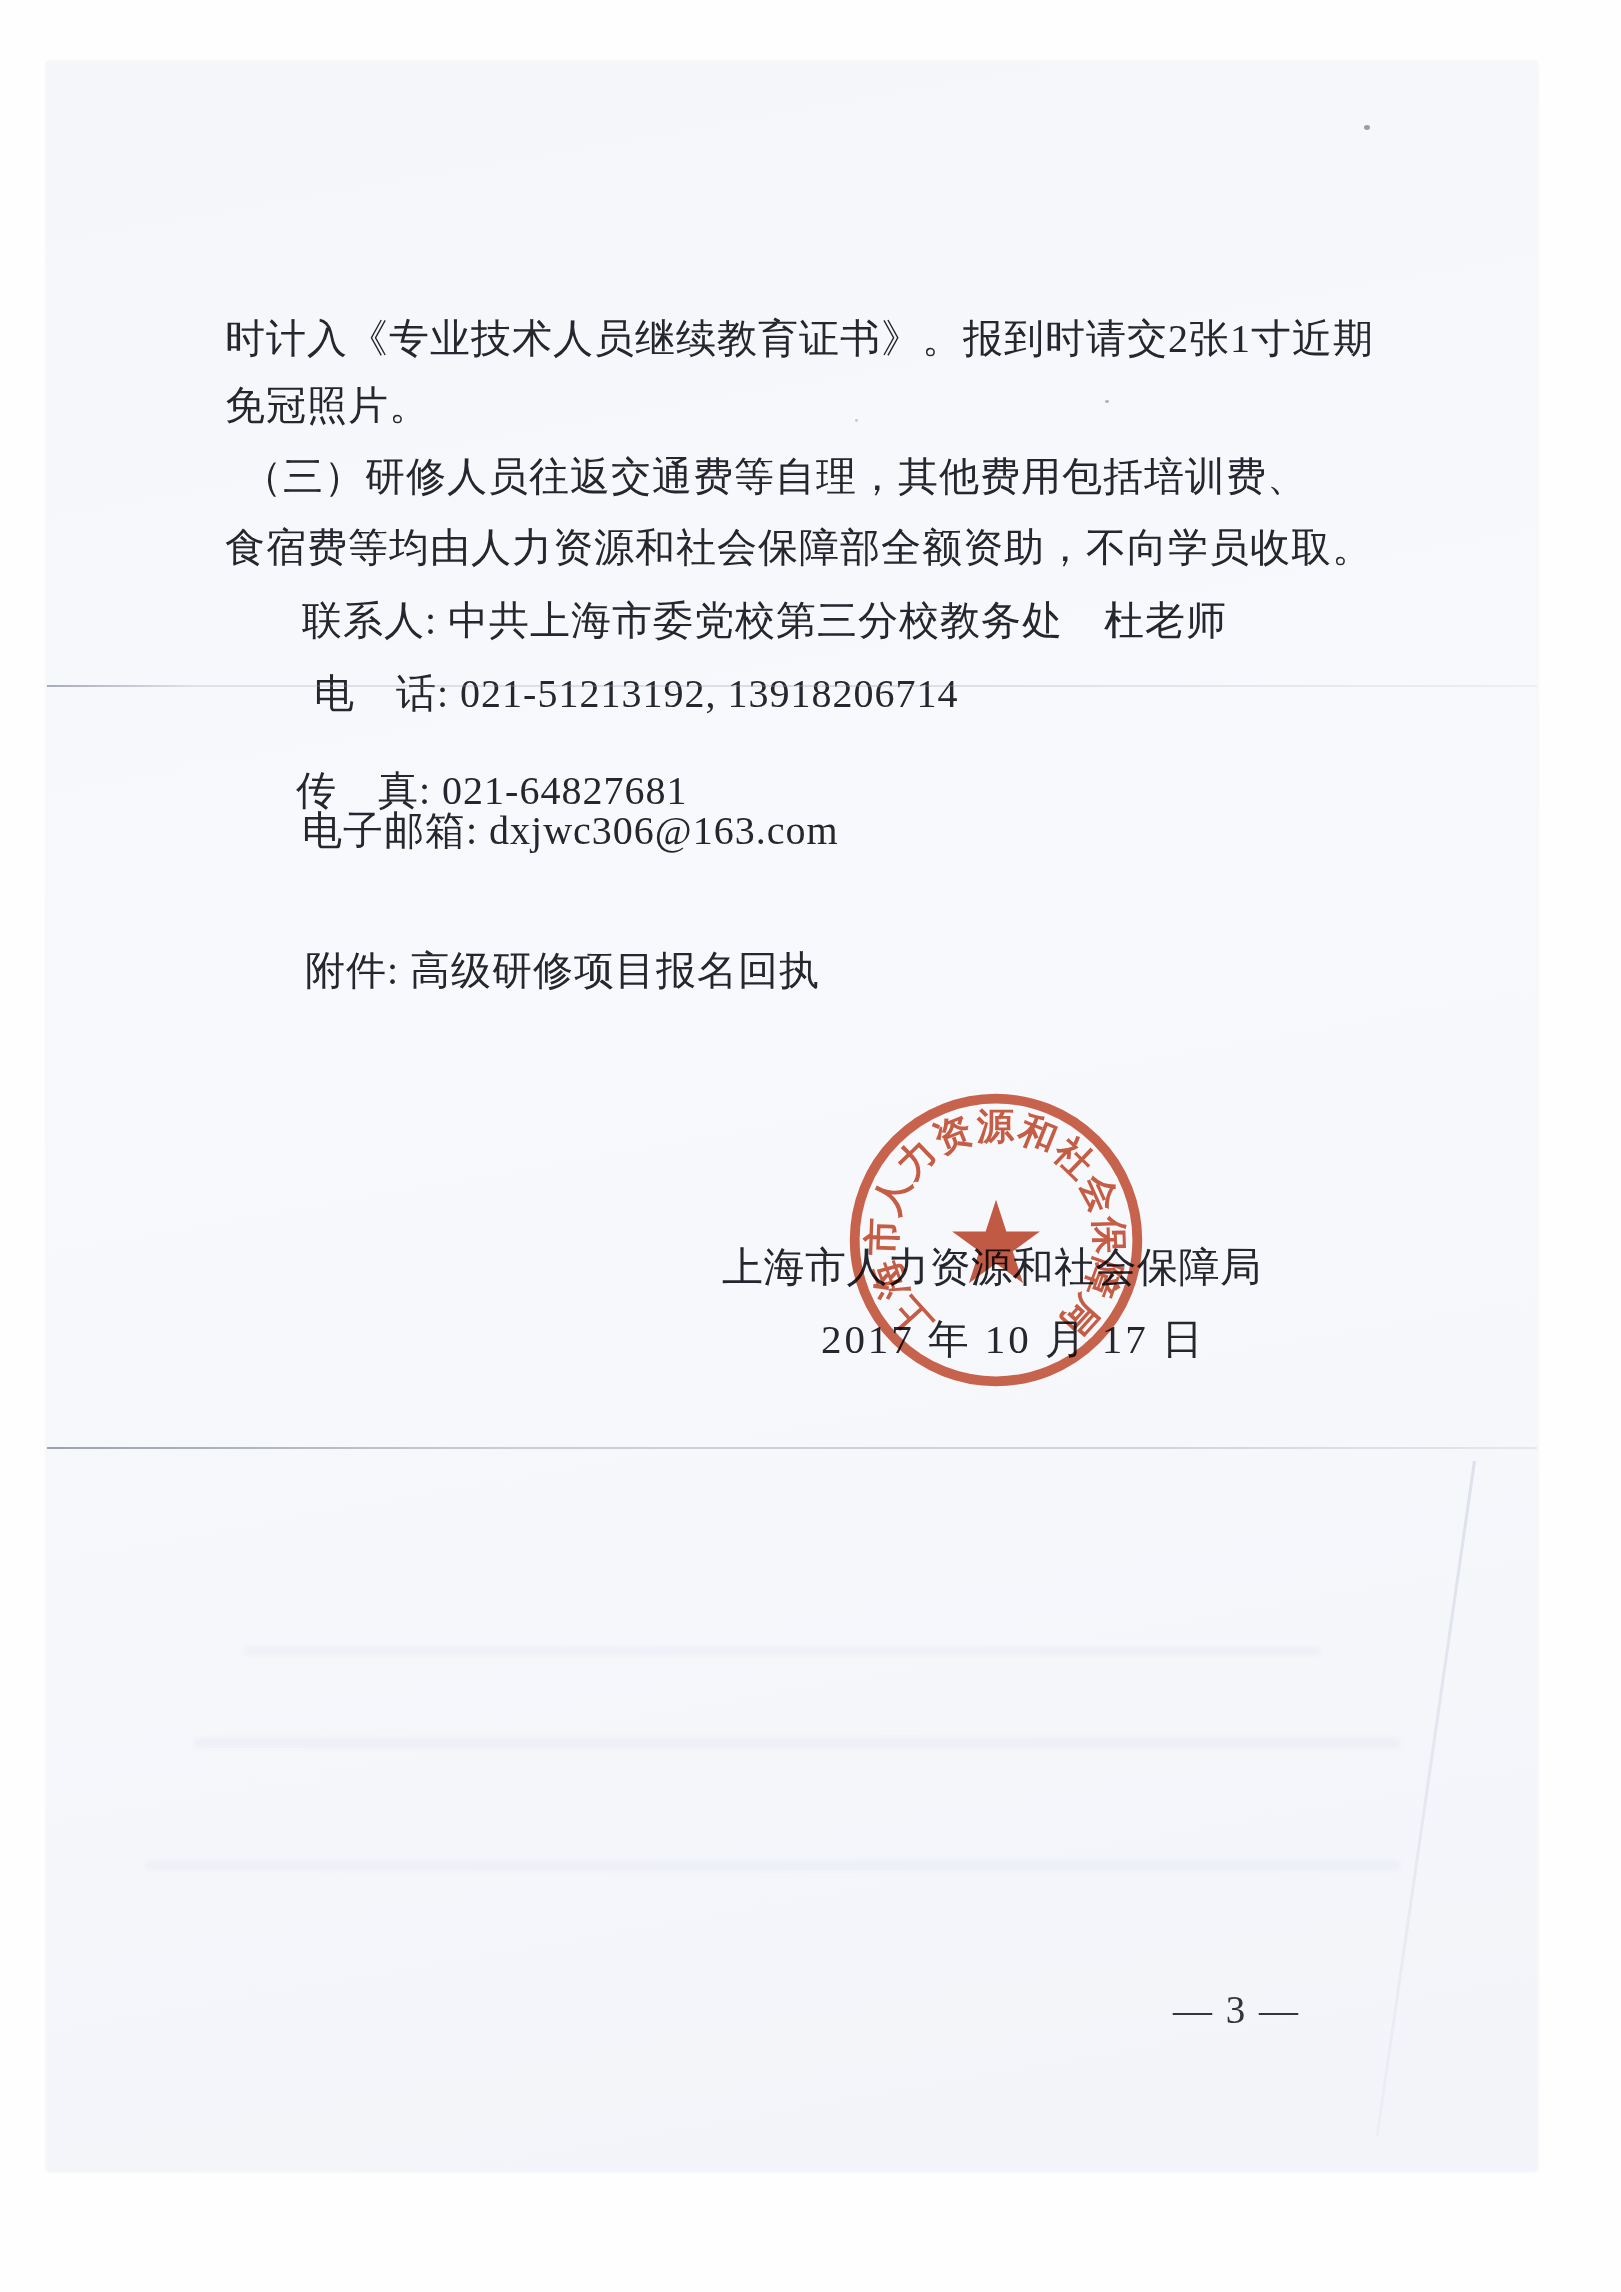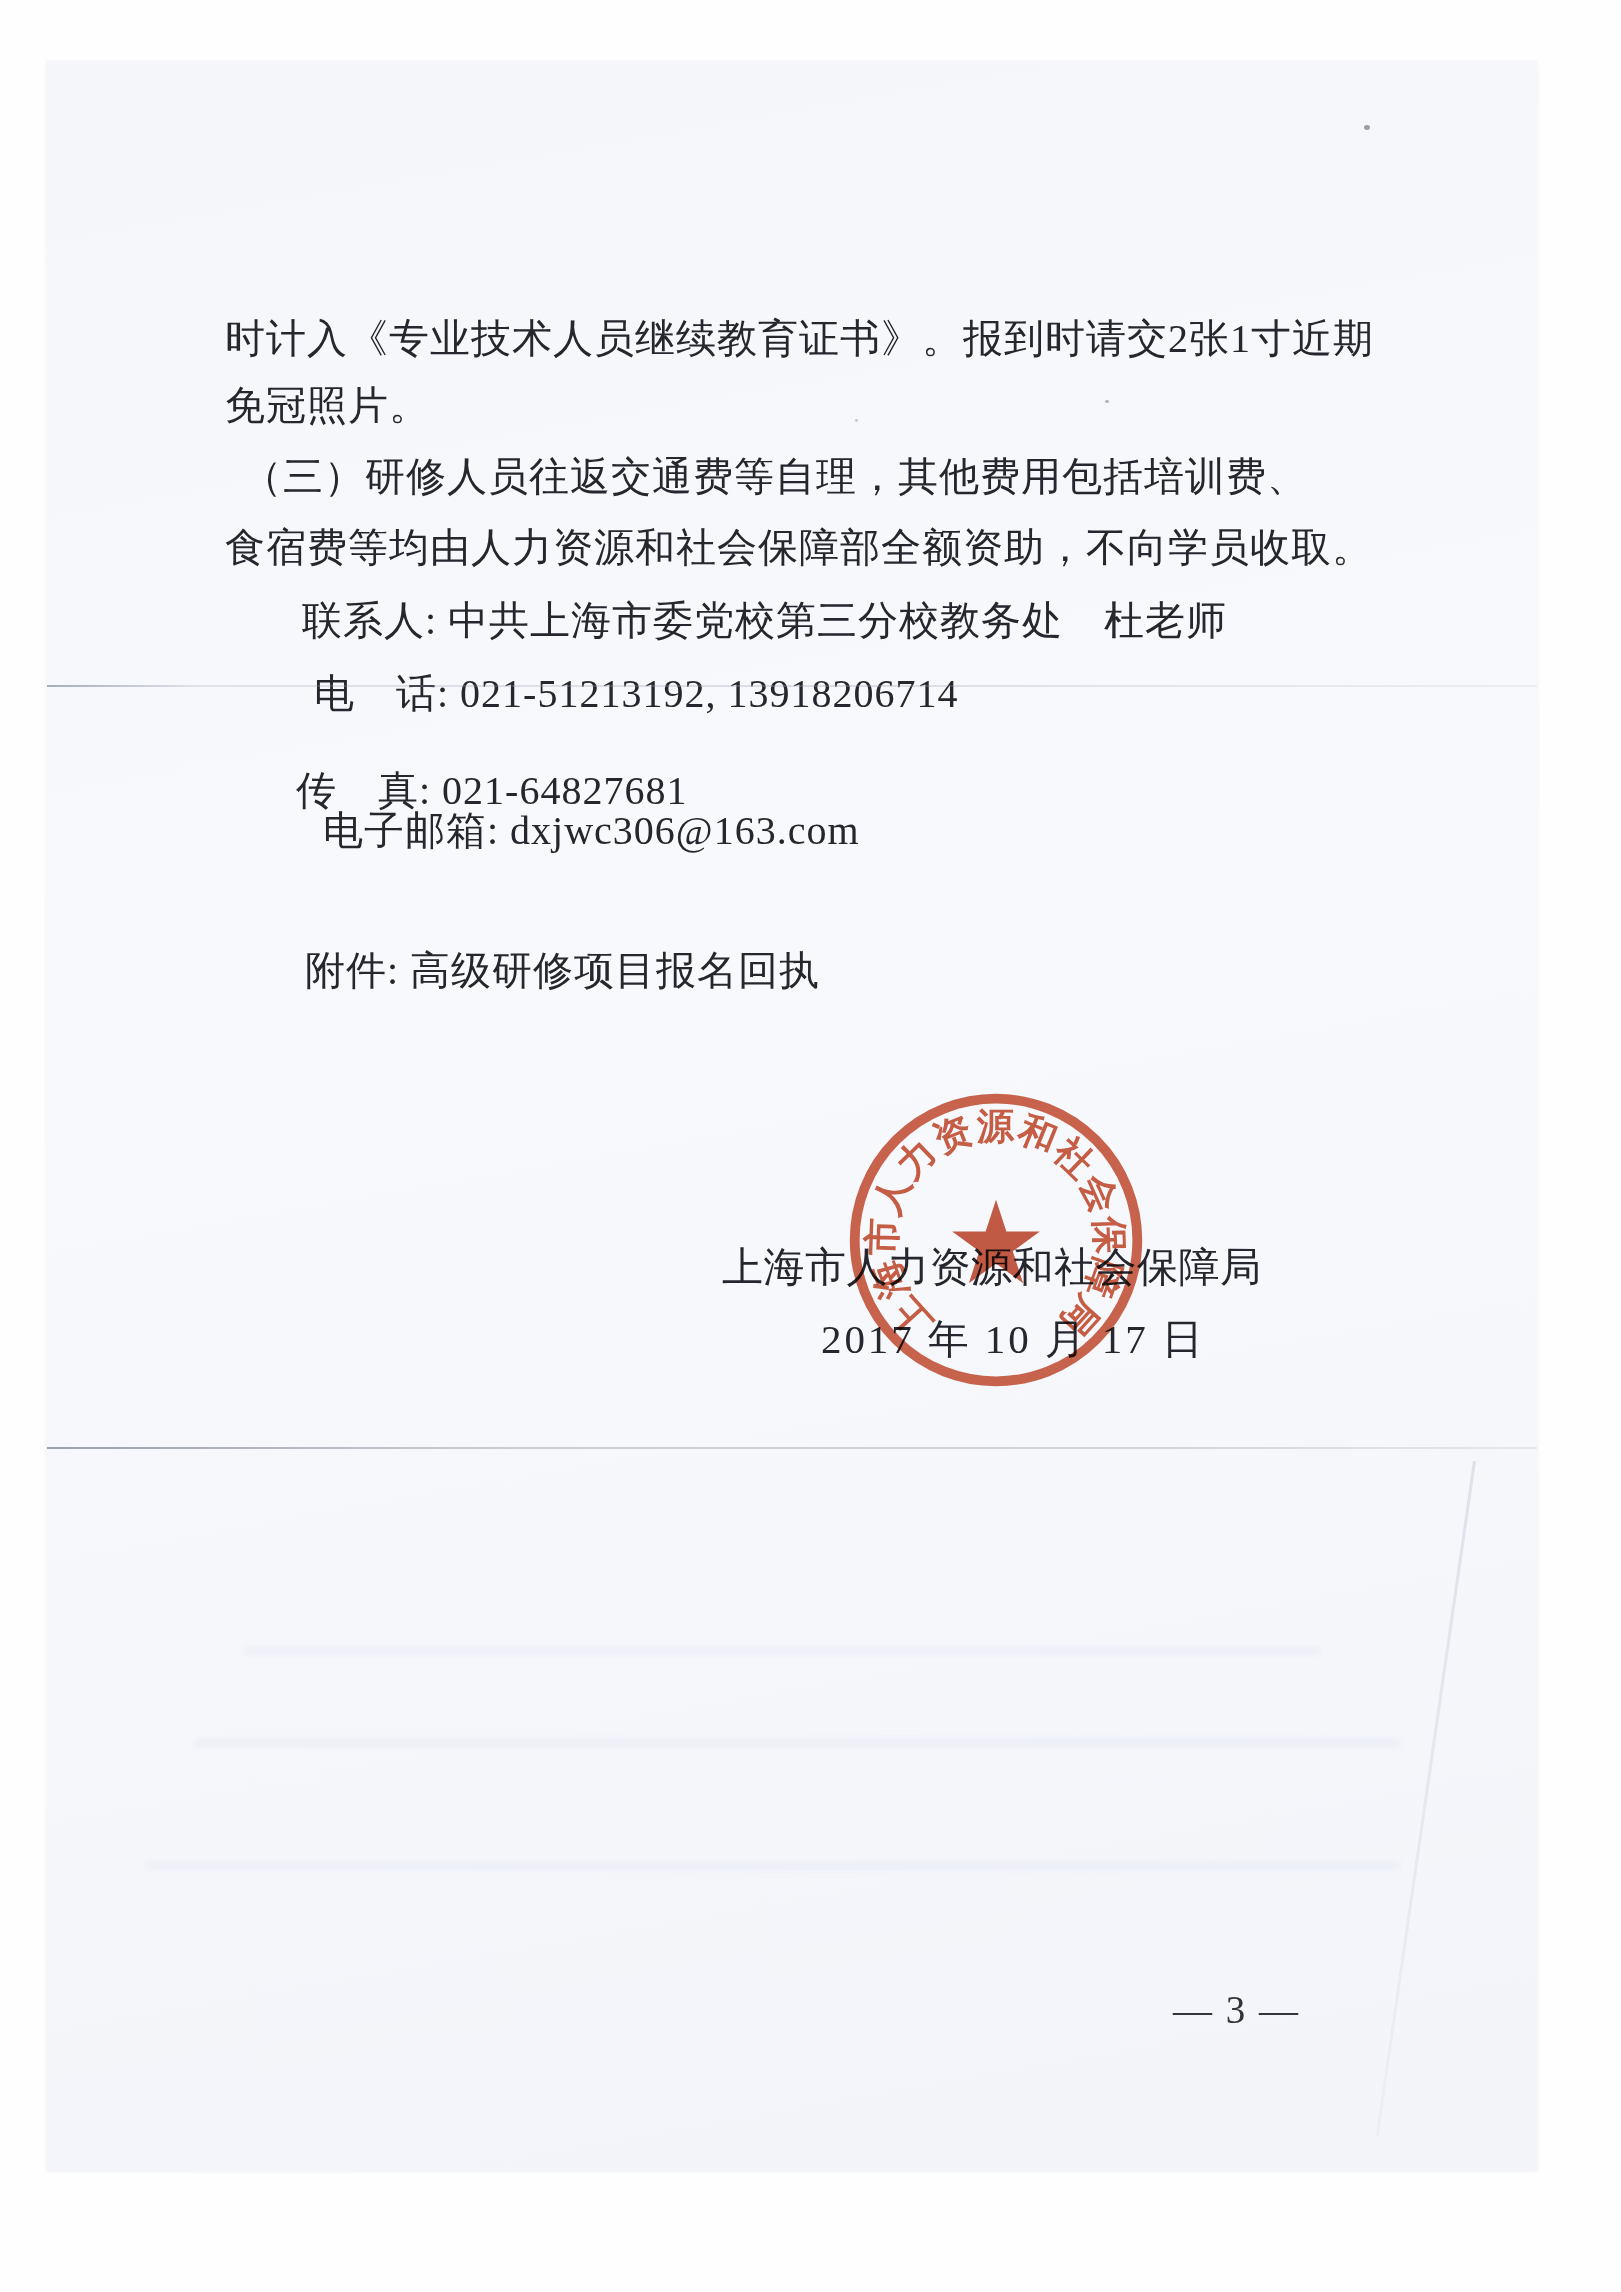--- a/index.html
+++ b/index.html
@@ -66,21 +66,21 @@
   <div class="paper">
 
     <div class="line" style="left:178px;top:254px;">时计入《专业技术人员继续教育证书》。报到时请交2张1寸近期</div>
     <div class="line" style="left:178px;top:321px;text-align:right;">免冠照片。</div>
     <div class="line" style="left:178px;top:463px;">食宿费等均由人力资源和社会保障部全额资助，不向学员收取。</div>
     <div class="line" style="left:195px;top:392px;">（三）研修人员往返交通费等自理，其他费用包括培训费、</div>
 
     <div class="line" style="left:255px;top:536px;">联系人: 中共上海市委党校第三分校教务处　杜老师</div>
     <div class="line" style="left:267px;top:609px;">电　话: 021-51213192, 13918206714</div>
     <div class="line" style="left:249px;top:678px;margin-top:28px;">传　真: 021-64827681</div>
-    <div class="line" style="left:255px;top:746px;margin-left:21px;">电子邮箱: dxjwc306@163.com</div>
+    <div class="line" style="left:255px;top:746px;">电子邮箱: dxjwc306@163.com</div>
 
     <div class="line" style="left:258px;top:886px;">附件: 高级研修项目报名回执</div>
 
     <div class="line sig" style="left:675px;top:1182px;">上海市人力资源和社会保障局</div>
     <div class="line date" style="left:774px;top:1254px;">2017 年 10 月 17 日</div>
 
     <svg class="seal" viewBox="0 0 320 320">
       <g transform="translate(160,161)">
         <circle r="144" fill="none" stroke="#c5492c" stroke-width="10" opacity="0.96"></circle>
         <path id="sealArc" d="M -71.6 74.1 A 103 103 0 1 1 71.6 74.1" fill="none"></path>

